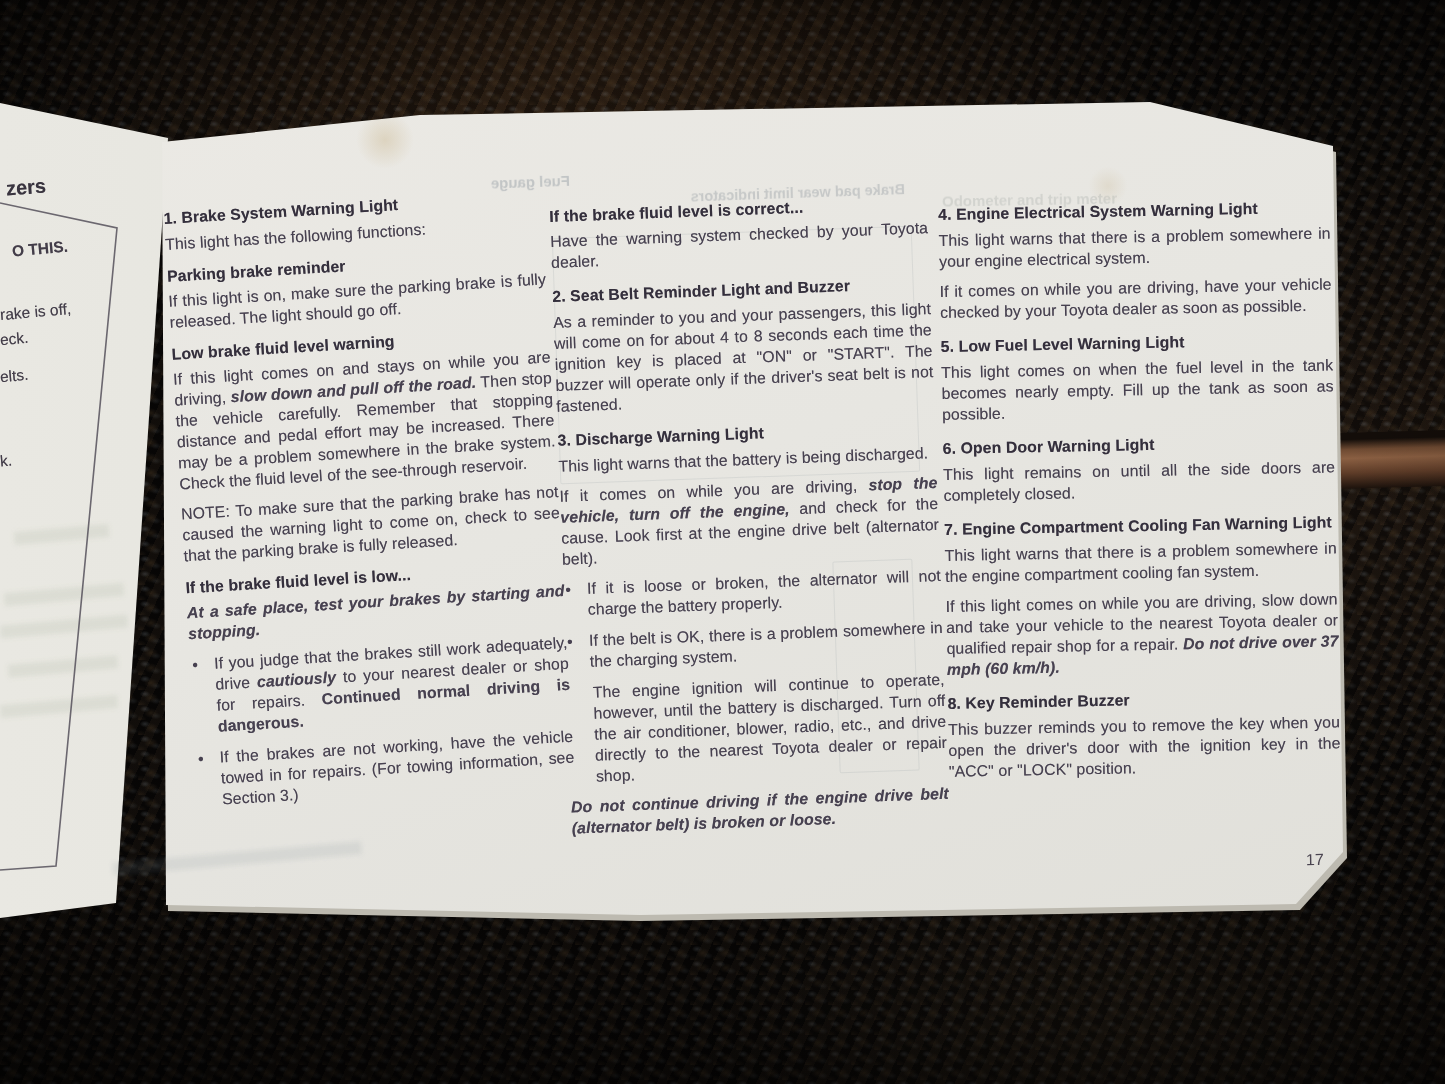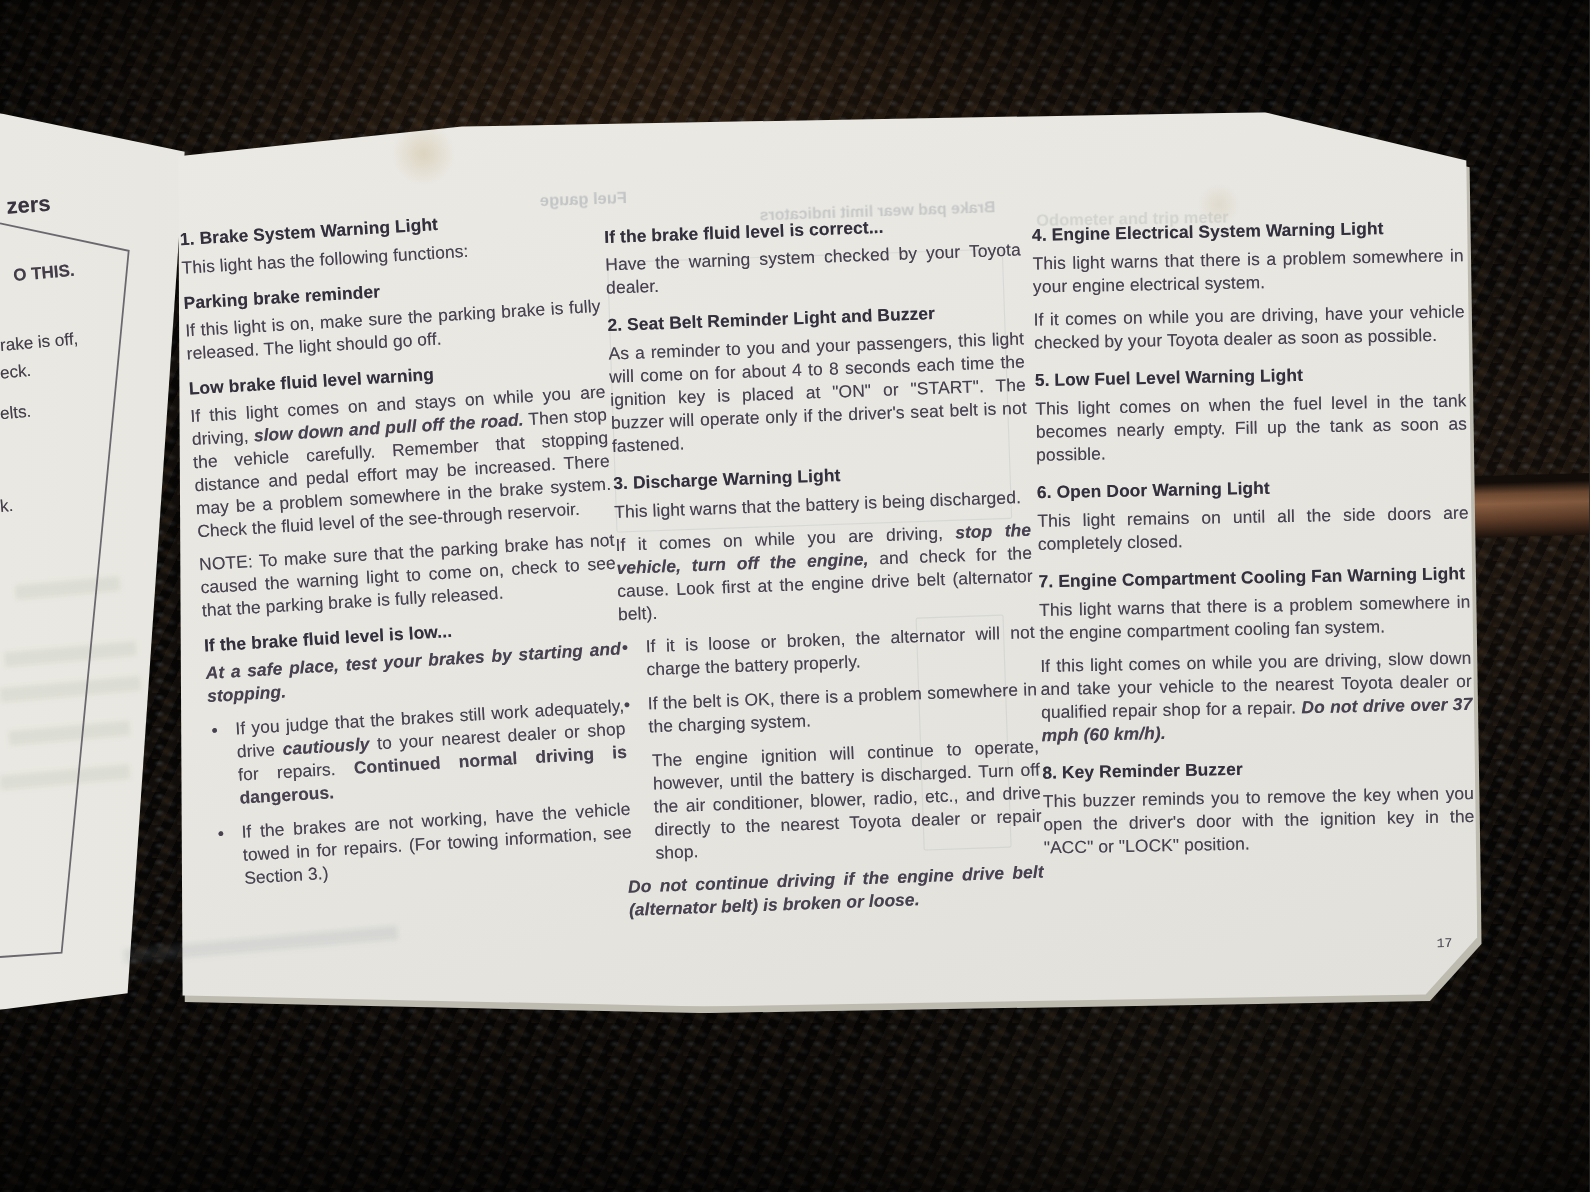--- a/index.html
+++ b/index.html
@@ -69,21 +69,21 @@
   .col b{font-weight:bold;}
   
   .frag{position:absolute;color:#433d49;font-size:15.5px;transform:rotate(-5deg);text-shadow:0 0 .5px rgba(67,61,73,.5);}
   .frag.b{font-weight:bold;}
   #zers{left:6px;top:176px;font-size:20px;font-weight:bold;color:#39343f;transform:rotate(-4deg);}
   
   .ghost{position:absolute;font-weight:bold;pointer-events:none;filter:blur(.7px);}
   .g-mir{transform:scaleX(-1) rotate(2deg);}
   .ghostbox{position:absolute;border:1.5px solid rgba(130,140,150,.15);pointer-events:none;border-radius:2px;}
   .gbar{position:absolute;background:rgba(128,148,118,.13);filter:blur(2.5px);transform:rotate(-5deg);}
-  .pagenum{position:absolute;left:1306px;top:851px;font-size:12px;color:#4a4450;transform:rotate(-1deg);font-family:Liberation Mono, monospace;}
+  .pagenum{position:absolute;left:1306px;top:851px;font-size:16px;color:#4a4450;transform:rotate(-1deg);}
 </style>
 </head>
 <body>
 
 <div class="stage">
   <div class="weave"></div>
   <div class="wood-band"></div>
   <div class="vignette"></div>
 
   <div class="page-under"></div>

